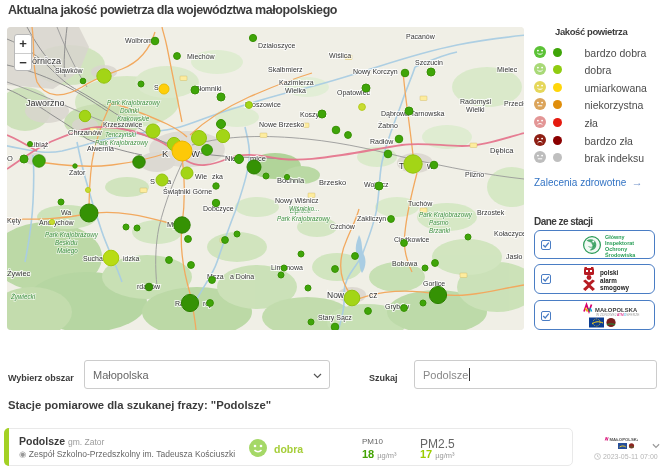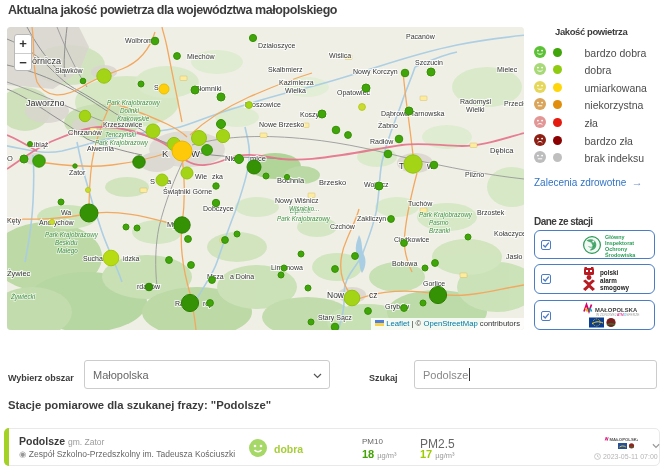--- a/index.html
+++ b/index.html
@@ -20,21 +20,21 @@
   .leg-lab { position:absolute; left:34.5px; top:2px; font-size:10.5px; color:#4c4c4c; white-space:nowrap;margin-left:16px; }
   #zal { left:534px; top:176px; font-size:10px; color:#3273c4; }
   #sb-h2 { left:534px; top:216px; font-size:10px; letter-spacing:-0.55px; font-weight:bold; color:#3c3c3c; }
   .srcbox { left:534px; width:121px; border:1px solid #4a7dc4; border-radius:6px; background:#fff; }
   .chk { position:absolute; left:6px; width:10px; height:10px; border:1.4px solid #4a7dc4; border-radius:2px; background:#fff; }
   
   .ctl-lab { font-size:9px; font-weight:bold; color:#3c3c3c; }
   .field { border:1px solid #ccc; border-radius:3px; background:#fff; font-size:11px; color:#666; padding-left:8px; display:flex; align-items:center; }
   #h3 { left:8px; top:399px; font-size:11.3px; font-weight:bold; color:#3c3c3c; }
   
-  #card { left:4px; top:428px; width:656px; height:38px; background:#fff; border:1px solid #e9e9e9; border-radius:5px;padding-left:40px; }
+  #card { left:4px; top:428px; width:569px; height:38px; background:#fff; border:1px solid #e9e9e9; border-radius:5px;padding-left:40px; }
   #cardbar { position:absolute; left:-1px; top:-1px; width:5px; height:38px; background:#a3d124; border-radius:5px 0 0 5px; }
 </style>
 </head>
 <body>
 <div class="abs" id="title">Aktualna jakość powietrza dla województwa małopolskiego</div>
 
 <div class="abs" id="map">
   <svg width="517" height="303" viewBox="0 0 517 303" xmlns="http://www.w3.org/2000/svg" style="position:absolute;left:0;top:0">
     <rect width="517" height="303" fill="#f0efe6"></rect>
     <g id="forest" fill="#bcdaa6" opacity="0.88">
@@ -325,24 +325,20 @@
       <circle cx="416" cy="276" r="3" fill="#3fa508" stroke="#389105"></circle>
       <circle cx="328" cy="300" r="3.8" fill="#3fa508" stroke="#389105"></circle>
       <circle cx="304" cy="295" r="3" fill="#3fa508" stroke="#389105"></circle>
       <circle cx="277" cy="241" r="3" fill="#3fa508" stroke="#389105"></circle>
     </g>
   </svg>
   <div class="abs" id="zoomctl">
     <div class="zbtn">+</div>
     <div class="zbtn">−</div>
   </div>
-  <div class="abs" id="attrib"><svg class="flag" viewBox="0 0 9 6">
-        <rect width="9" height="3" fill="#4e7ede"></rect>
-        <rect y="3" width="9" height="3" fill="#fad247"></rect>
-      </svg> <span class="lnk">Leaflet</span> | © <span class="lnk">OpenStreetMap</span> contributors</div>
 </div>
 
 <div class="abs" id="sb-h1">Jakość powietrza</div>
 <div id="legend">
     <div class="abs leg-row" style="top:44.5px">
     <svg width="12" height="12" viewBox="0 0 12 12" style="position:absolute;left:0;top:1px">
       <circle cx="6" cy="6" r="6" fill="#5bc236"></circle>
       <circle cx="3.9" cy="4.6" r="0.95" fill="#fff"></circle>
       <circle cx="8.1" cy="4.6" r="0.95" fill="#fff"></circle>
       <path d="M3.4,7.2 C4.5,8.6 7.5,8.6 8.6,7.2" stroke="#fff" stroke-width="1" fill="none" transform="scale(1)"></path>

